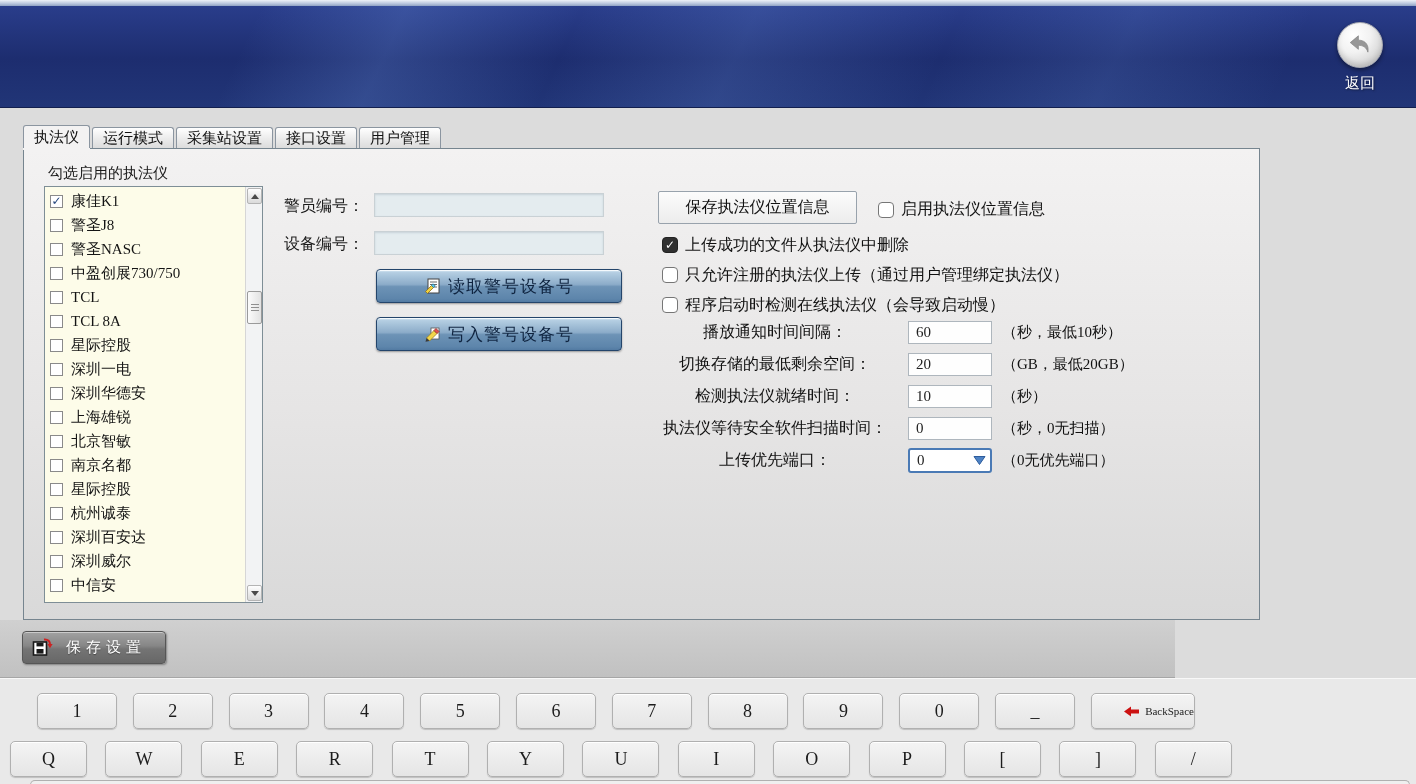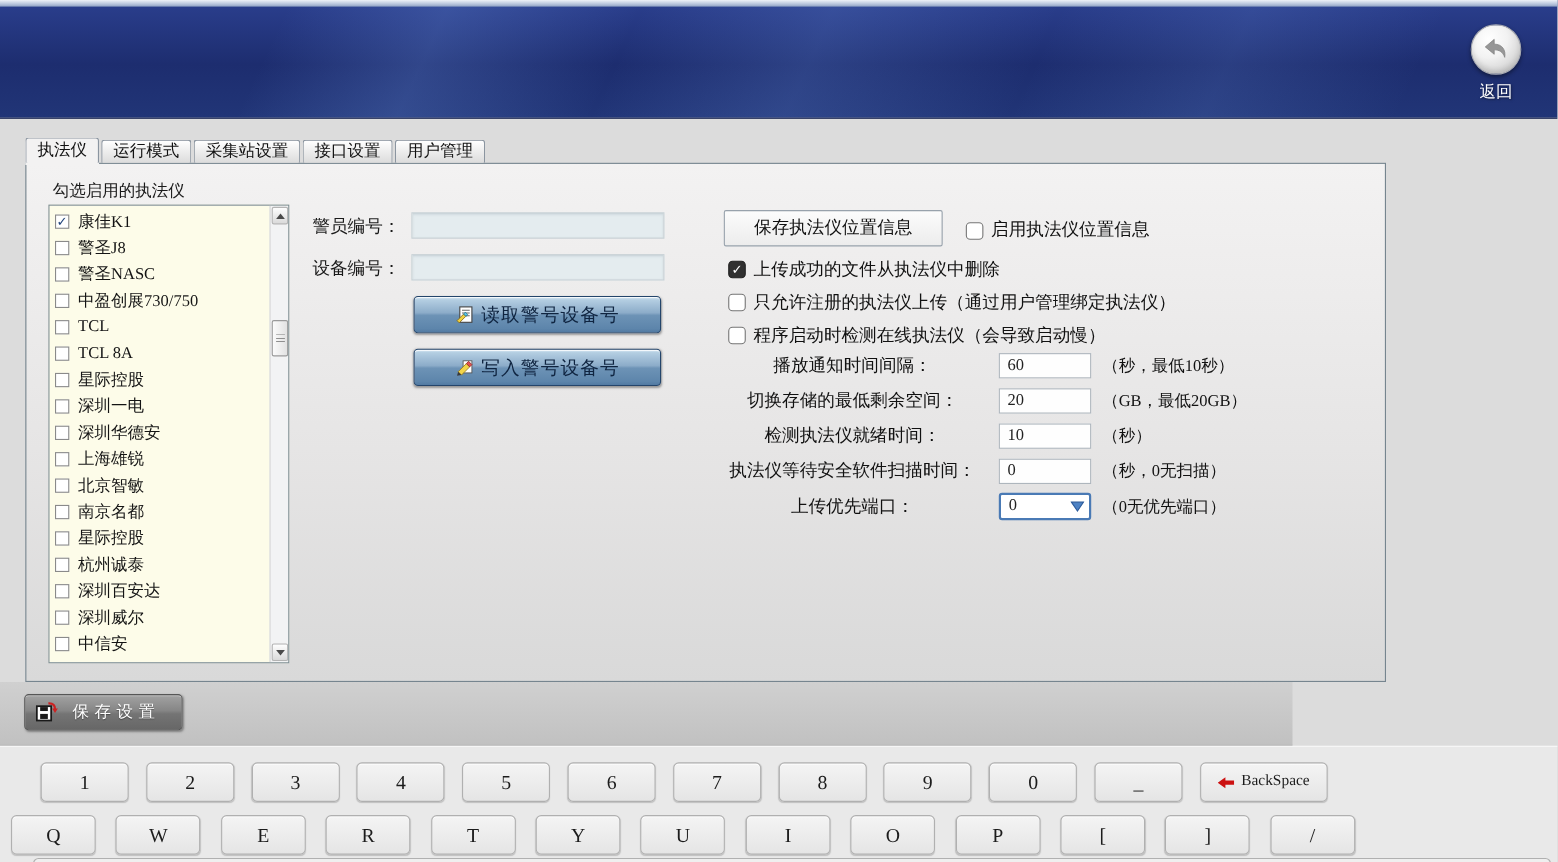--- a/index.html
+++ b/index.html
@@ -111,21 +111,21 @@
   #device-label{ left:260px; top:85px; }
   .big-input{
     position:absolute; width:230px; height:24px;
     background:#e4ecef; border:1px solid #c9d1d5;
     box-shadow:inset 0 1px 2px rgba(120,140,150,.25);
     font-family:"Liberation Serif","DejaVu Serif",serif; font-size:15px; padding:0 6px; color:#222;
   }
   #police-input{ left:350px; top:44px; }
   #device-input{ left:350px; top:82px; }
   .blue-btn{
-    position:absolute; left:352px; width:225px; height:34px;
+    position:absolute; left:352px; width:246px; height:34px;
     background:linear-gradient(180deg,#dcebf5 0%, #b4cee2 8%, #8cacc9 45%, #6d93b6 52%, #5d85ab 90%, #527aa2 100%);
     border:1px solid #24456b; border-radius:4px;
     box-shadow:inset 0 1px 0 rgba(255,255,255,.75), 0 1px 2px rgba(0,0,0,.35);
     display:flex; align-items:center; justify-content:center; gap:7px;
     font-family:"Liberation Serif","DejaVu Serif",serif;
     font-size:17px; color:#0f2440; cursor:pointer; letter-spacing:1px;
   }
   #read-btn{ top:120px; }
   #write-btn{ top:168px; }
   .btn-icon{ display:inline-flex; }
@@ -201,21 +201,21 @@
   #kb-row1{ top:14px; } #kb-row2{ top:62px; }
   .key{
     position:absolute; top:0; height:36px;
     background:linear-gradient(180deg,#f4f4f4,#e5e5e5);
     border:1px solid #b0b0b0; border-radius:5px;
     box-shadow:0 1px 1px rgba(0,0,0,.18), inset 0 1px 0 #ffffff;
     font-family:"Liberation Serif","DejaVu Serif",serif;
     font-size:18px; color:#1c1c1c; cursor:pointer;
     display:flex; align-items:center; justify-content:center;
   }
-  .key-backspace{ left:1091px; width:116px; font-size:14px; gap:6px; }
+  .key-backspace{ left:1091px; width:104px; font-size:11px; gap:6px;justify-content:flex-end; }
   .kb-sliver{
     position:absolute; left:30px; top:101px; width:1380px; height:6px;
     background:#efefef; border:1px solid #b0b0b0; border-bottom:none; border-radius:5px 5px 0 0;
   }
 </style>
 </head>
 <body>
 
 <div class="header">
   <div class="header-topstrip"></div>

